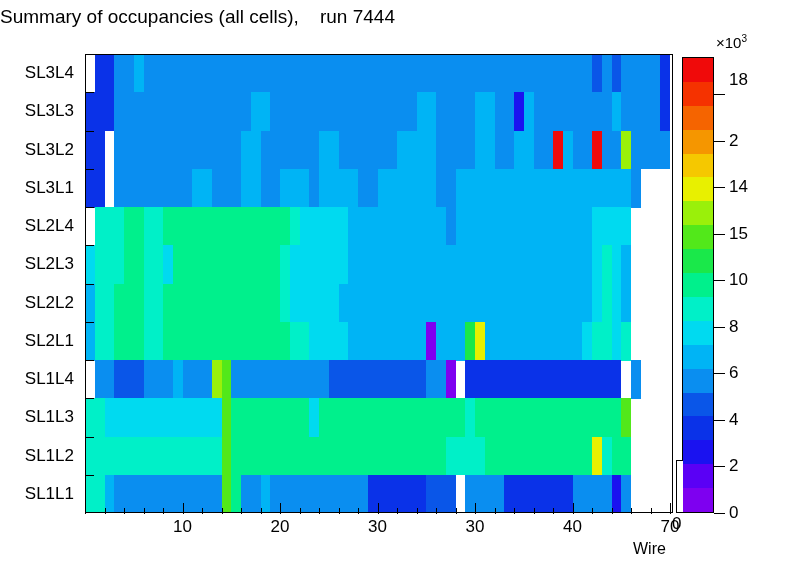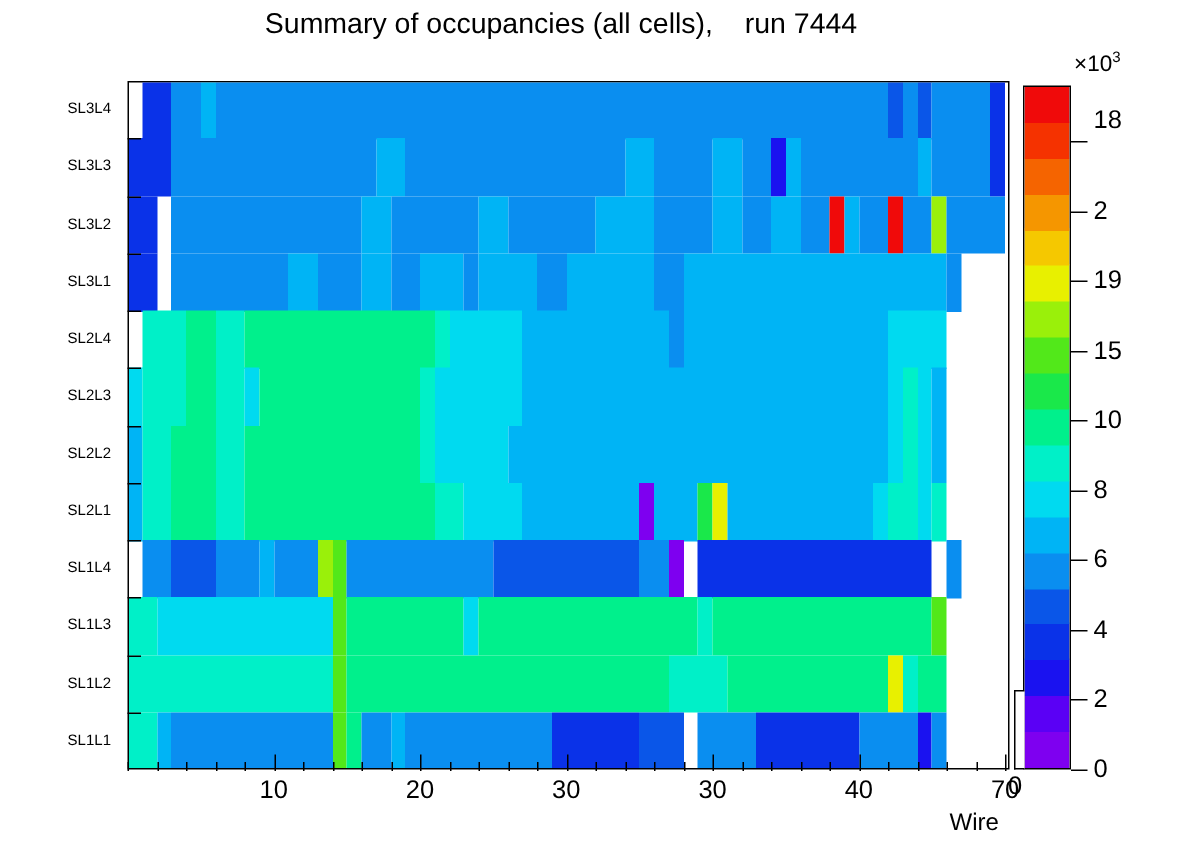--- a/index.html
+++ b/index.html
@@ -6,36 +6,36 @@
   body{
     width:796px;height:572px;background:#ffffff;
     font-family:"Liberation Sans", sans-serif;
     overflow:hidden;position:relative;
   }
   #root{position:absolute;inset:0;}
 
   
   .title{
     position:absolute;left:0;top:6px;width:700px;
-    text-align:center;font-size:19px;color:#000;white-space:pre;padding-left:24px;
+    text-align:left;font-size:19px;color:#000;white-space:pre;
   }
 
   
   .frame{
     position:absolute;left:85px;top:54px;width:588px;height:459px;
     border:1px solid #000;box-sizing:border-box;background:#fff;
     overflow:hidden;
   }
   .cell{position:absolute;}
 
   
   .ylabels{position:absolute;left:0;top:54px;width:82px;height:459px;}
   .ylab{
     position:absolute;right:8px;transform:translateY(-50%);
-    font-size:10px;color:#000;white-space:nowrap;text-align:center;
+    font-size:17px;color:#000;white-space:nowrap;text-align:center;
   }
   .ytick{position:absolute;left:85px;width:9px;height:1px;background:#000;}
 
   
   .xtickmaj{position:absolute;width:1px;height:11px;background:#000;top:503px;}
   .xtickmin{position:absolute;width:1px;height:6px;background:#000;top:508px;}
   .xlab{
     position:absolute;top:517px;transform:translateX(-50%);
     font-size:17px;color:#000;
   }
@@ -333,21 +333,21 @@
       <div class="cbtick" style="top: 94.2245px;"></div>
     </div>
   <div id="cblabels">
       <div class="cblab" style="top: 513px;">0</div>
       <div class="cblab" style="top: 466.469px;">2</div>
       <div class="cblab" style="top: 419.939px;">4</div>
       <div class="cblab" style="top: 373.408px;">6</div>
       <div class="cblab" style="top: 326.878px;">8</div>
       <div class="cblab" style="top: 280.347px;">10</div>
       <div class="cblab" style="top: 233.816px;">15</div>
-      <div class="cblab" style="top: 187.286px;">19</div>
+      <div class="cblab" style="top: 187.286px;">14</div>
       <div class="cblab" style="top: 140.755px;">2</div>
       <div class="cblab" style="top: 80px;">18</div>
     </div>
   <div class="cbexp">
     <span>×10</span><sup>3</sup>
   </div>
   <div class="leftstub"></div>
   <div class="zerolab">0</div>
 
 </div>

